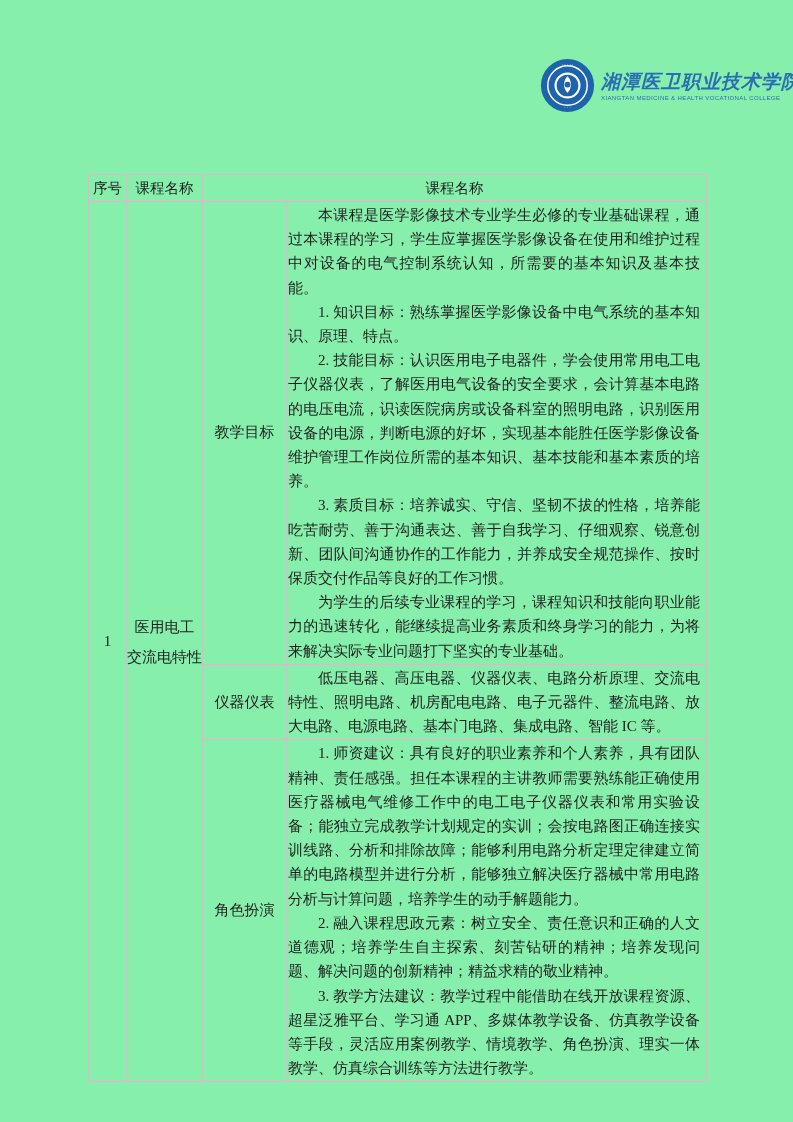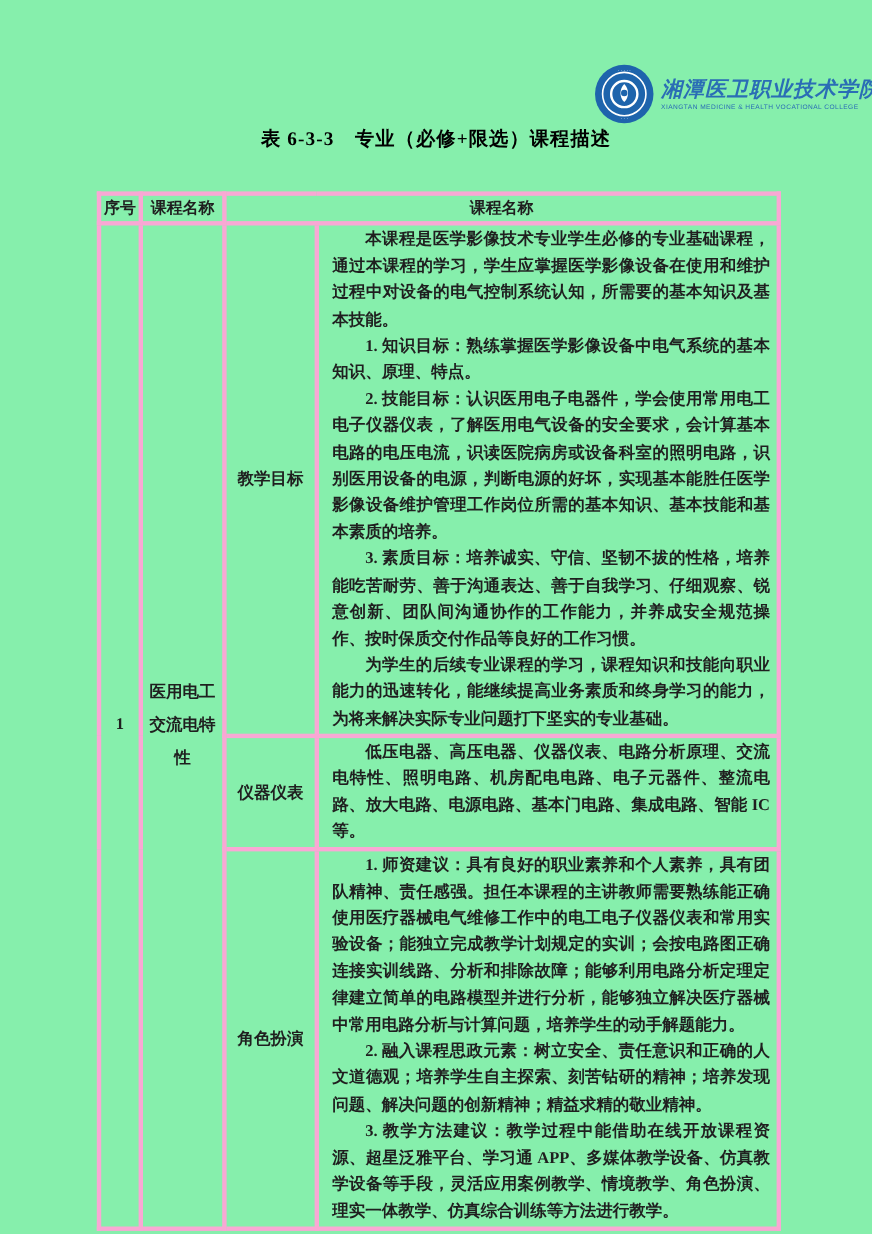--- a/index.html
+++ b/index.html
@@ -59,31 +59,31 @@
     position: absolute;
     left: 88px;
     top: 174px;
     width: 618px;
     border-collapse: collapse;
     table-layout: fixed;
     font-size: 15px;
     color: #1f1f1f;
   }
   .course-table td, .course-table th {
-    border: 4px solid #f9a8d4;
+    border: 1px solid #f9a8d4;
     vertical-align: middle;
-    font-weight: bold;
+    font-weight: normal;
   }
   .course-table th { font-size: 14.5px; }
   .hdr-row { height: 27px; }
   .cell-center { text-align: center; }
   .seq-cell, .name-cell, .label-cell { text-align: center; vertical-align: middle; }
   .name-cell .name-line { line-height: 30px; }
   .content-cell {
-    padding: 1px 6px 1px 12px;
+    padding: 1px 6px 1px 1px;
     text-align: justify;
     vertical-align: top;
     line-height: 24.2px;
   }
   .content-cell p { text-indent: 2em; }
   .row-objectives { height: 410px; }
   .row-content   { height: 73px; }
   .row-requirements { height: 331px; }
   
   .page-number {
@@ -112,21 +112,20 @@
         <text x="30" y="8.5">· · · · ·</text>
         <text x="30" y="56">· · ·</text>
       </g>
     </svg>
     <div class="logo-text-wrap">
       <div class="logo-zh">湘潭医卫职业技术学院</div>
       <div class="logo-en">XIANGTAN MEDICINE &amp; HEALTH VOCATIONAL COLLEGE</div>
     </div>
   </div>
 
-  <div class="doc-title">表 6-3-3　专业（必修+限选）课程描述</div>
 
   <table class="course-table">
     <colgroup>
       <col style="width:38px">
       <col style="width:76px">
       <col style="width:84px">
       <col style="width:420px">
     </colgroup>
     <tbody>
         <tr class="hdr-row">

